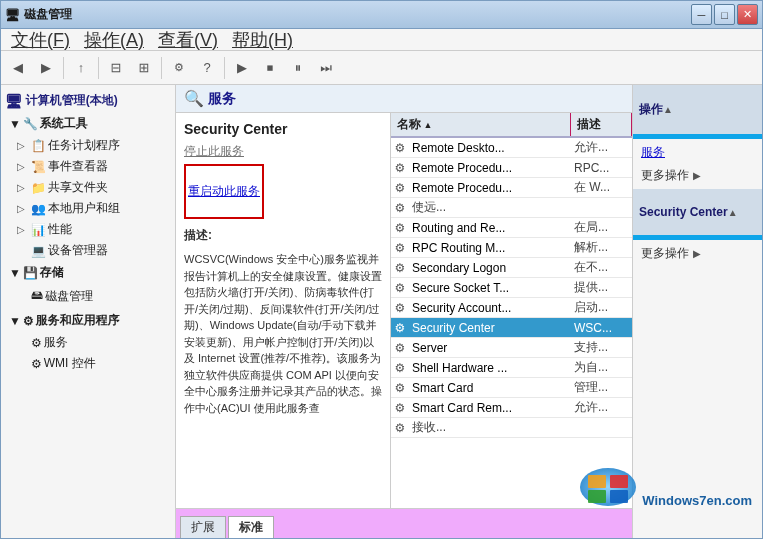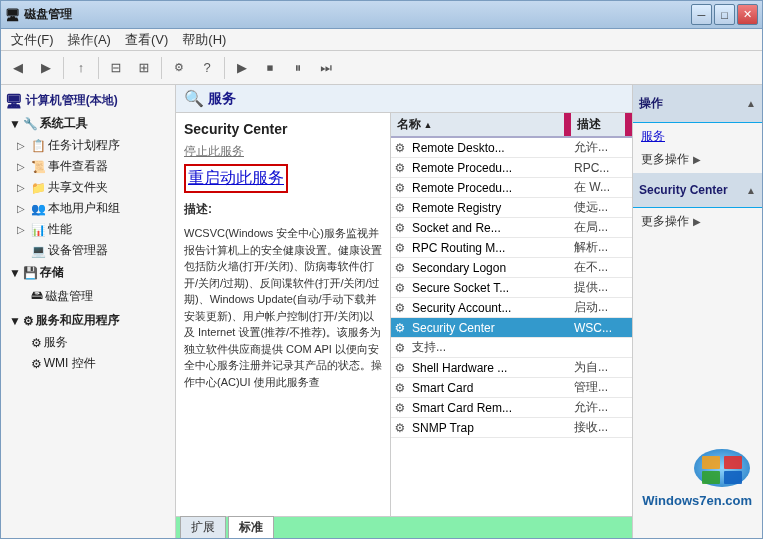--- a/index.html
+++ b/index.html
@@ -65,22 +65,23 @@
       display: flex;
       align-items: center;
       padding: 0 4px;
       border-bottom: 1px solid #cccccc;
       flex-shrink: 0;
       gap: 2px;
     }
     .menu-item {
       padding: 2px 6px;
       cursor: pointer;
-      font-size: 13px;
+      font-size: 18px;
       color: #333;
+      text-decoration: underline;
     }
 
     
     .toolbar {
       background: #f5f5f5;
       height: 34px;
       display: flex;
       align-items: center;
       padding: 0 4px;
       border-bottom: 1px solid #cccccc;
@@ -207,22 +208,22 @@
       font-size: 12px;
       display: block;
       margin-bottom: 4px;
     }
     .desc-restart-btn {
       border: 2px solid #cc0000;
       background: transparent;
       color: #0a0ad0;
       text-decoration: underline;
       cursor: pointer;
-      font-size: 16px;
-      padding: 2px 2px;
+      font-size: 12px;
+      padding: 17px 2px;
       display: inline-block;
       margin-bottom: 8px;
     }
     .desc-section-title {
       font-size: 12px;
       font-weight: bold;
       color: #333;
       margin-bottom: 7px;
     }
     .desc-text {
@@ -242,21 +243,21 @@
       display: flex;
       background: #e0e8f0;
       border-bottom: 2px solid #aac;
       flex-shrink: 0;
     }
     .list-col-header {
       padding: 3px 6px;
       font-size: 12px;
       font-weight: bold;
       color: #222;
-      border-right: 7px solid #be185d;
+      border-right: 1px solid #be185d;
       cursor: pointer;
       user-select: none;
     }
     .list-col-header.name { width: 180px; }
     .list-col-header.desc { flex: 1; }
     .list-col-header.up-arrow::after { content: ' ▲'; font-size: 9px; }
 
     .list-body {
       flex: 1;
       overflow-y: auto;
@@ -281,28 +282,27 @@
       border-left: 1px solid #ccc;
       flex-shrink: 0;
       overflow-y: auto;
       padding: 0;
     }
     .actions-section {
       margin-bottom: 0;
     }
     .actions-section-header {
       background: #d0dce8;
-      padding: 10px 6px;
+      padding: 16px 6px;
       font-size: 12px;
       font-weight: bold;
       color: #1a1a6a;
-      border-bottom: 1px solid #0ea5e9;
-      display: flex;
-      align-items: center;
-      justify-content: space-between;
+      border-bottom: 5px solid #0ea5e9;
+      display: flex;
+      align-items: center;
     }
     .actions-arrow {
       font-size: 10px;
       color: #555;
     }
     .actions-list {
       padding: 2px 0;
     }
     .actions-item {
       display: flex;
@@ -323,22 +323,22 @@
       color: #333;
       cursor: pointer;
     }
     .actions-item-arrow {
       font-size: 10px;
       color: #555;
     }
 
     
     .tab-bar {
-      height: 22px;
-      background: #86efac;
+      height: 30px;
+      background: #f0abfc;
       border-top: 1px solid #ccc;
       display: flex;
       align-items: flex-end;
       padding: 0 4px;
       flex-shrink: 0;
     }
     .tab {
       padding: 2px 10px;
       font-size: 12px;
       background: #e0e8f0;
@@ -508,26 +508,25 @@
                 <span class="row-name">Remote Procedu...</span>
                 <span class="row-desc">RPC...</span>
               </div>
               <div class="list-row">
                 <span class="row-icon" style="color: rgb(85, 85, 85);">⚙</span>
                 <span class="row-name">Remote Procedu...</span>
                 <span class="row-desc">在 W...</span>
               </div>
               <div class="list-row">
                 <span class="row-icon" style="color: rgb(85, 85, 85);">⚙</span>
-                <span class="row-name">Remote Registry</span>
                 <span class="row-desc">使远...</span>
               </div>
               <div class="list-row">
                 <span class="row-icon" style="color: rgb(85, 85, 85);">⚙</span>
-                <span class="row-name">Socket and Re...</span>
+                <span class="row-name">Routing and Re...</span>
                 <span class="row-desc">在局...</span>
               </div>
               <div class="list-row">
                 <span class="row-icon" style="color: rgb(85, 85, 85);">⚙</span>
                 <span class="row-name">RPC Routing M...</span>
                 <span class="row-desc">解析...</span>
               </div>
               <div class="list-row">
                 <span class="row-icon" style="color: rgb(85, 85, 85);">⚙</span>
                 <span class="row-name">Secondary Logon</span>
@@ -543,40 +542,40 @@
                 <span class="row-name">Security Account...</span>
                 <span class="row-desc">启动...</span>
               </div>
               <div class="list-row selected">
                 <span class="row-icon" style="color: white;">⚙</span>
                 <span class="row-name">Security Center</span>
                 <span class="row-desc">WSC...</span>
               </div>
               <div class="list-row">
                 <span class="row-icon" style="color: rgb(85, 85, 85);">⚙</span>
+                <span class="row-name">Server</span>
                 <span class="row-desc">支持...</span>
               </div>
               <div class="list-row">
                 <span class="row-icon" style="color: rgb(85, 85, 85);">⚙</span>
                 <span class="row-name">Shell Hardware ...</span>
                 <span class="row-desc">为自...</span>
               </div>
               <div class="list-row">
                 <span class="row-icon" style="color: rgb(85, 85, 85);">⚙</span>
                 <span class="row-name">Smart Card</span>
                 <span class="row-desc">管理...</span>
               </div>
               <div class="list-row">
                 <span class="row-icon" style="color: rgb(85, 85, 85);">⚙</span>
                 <span class="row-name">Smart Card Rem...</span>
                 <span class="row-desc">允许...</span>
               </div>
               <div class="list-row">
                 <span class="row-icon" style="color: rgb(85, 85, 85);">⚙</span>
-                <span class="row-name">SNMP Trap</span>
                 <span class="row-desc">接收...</span>
               </div>
             </div>
         </div>
       </div>
 
       <div class="tab-bar">
         <div class="tab">扩展</div>
         <div class="tab active">标准</div>
       </div>
@@ -610,21 +609,21 @@
             <span>更多操作</span>
             <span class="actions-item-arrow">▶</span>
           </div>
         </div>
       </div>
     </div>
 
   </div>
 
   <div style="position:absolute; bottom:30px; right:10px; z-index:10;">
-    <div style="display:flex; align-items:flex-end; gap:4px;flex-direction:column;">
+    <div style="display:flex; align-items:flex-end; gap:4px;">
 
       <svg width="60" height="42" viewBox="0 0 60 42">
         <defs>
           <radialGradient id="wg" cx="50%" cy="50%" r="50%">
             <stop offset="0%" stop-color="#7ecfff"></stop>
             <stop offset="100%" stop-color="#1a7fcc"></stop>
           </radialGradient>
         </defs>
         <ellipse cx="30" cy="21" rx="28" ry="19" fill="url(#wg)" opacity="0.85"></ellipse>
         <rect x="10" y="9" width="18" height="13" rx="1" fill="#f0a020" opacity="0.9"></rect>

